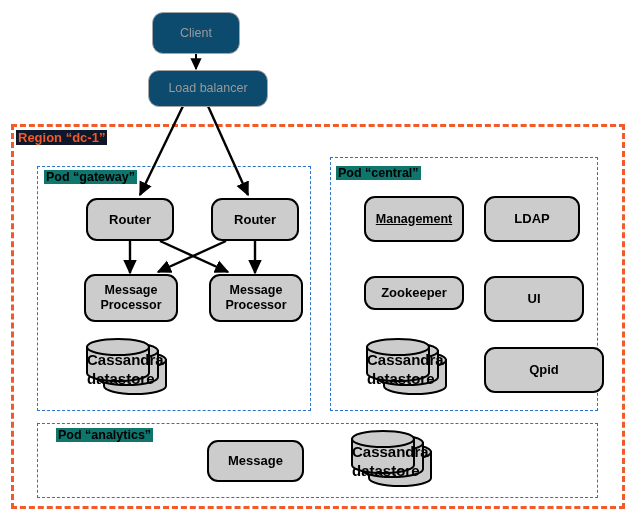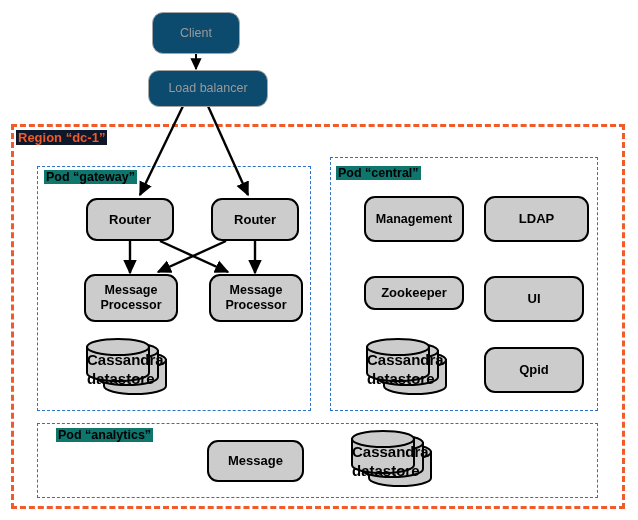--- a/index.html
+++ b/index.html
@@ -170,25 +170,25 @@
     </svg>
     <div class="ds-text" style="left:9px;top:13px;width:62px;">
       <span>Cassandra</span><br>
       <span>datastore</span>
     </div>
   </div>
 
   <div class="pod" style="left:330px;top:157px;width:268px;height:254px;"></div>
   <div class="pod-label" style="left:336px;top:166px;">Pod “central”</div>
 
-  <div class="node solid two-line overflow" style="left:364px;top:196px;width:100px;height:46px;flex-direction:column;">
+  <div class="node solid two-line overflow" style="left:364px;top:196px;width:100px;height:46px;flex-direction:column;text-decoration:underline;">
     <span class="lbl">Management</span>
   </div>
 
-  <div class="node solid" style="left:484px;top:196px;width:105px;height:46px;">
+  <div class="node solid" style="left:484px;top:196px;width:96px;height:46px;">
     <span class="lbl">LDAP</span>
   </div>
 
   <div class="node solid" style="left:364px;top:276px;width:100px;height:34px;">
     <span class="lbl">Zookeeper</span>
   </div>
 
   <div class="node solid" style="left:484px;top:276px;width:100px;height:46px;">
     <span class="lbl">UI</span>
   </div>
@@ -203,21 +203,21 @@
         <path d="M9,9 L9,35 a31,8 0 0 0 62,0 L71,9 Z"></path>
         <ellipse cx="40" cy="9" rx="31" ry="8"></ellipse>
       </g>
     </svg>
     <div class="ds-text" style="left:9px;top:13px;width:62px;">
       <span>Cassandra</span><br>
       <span>datastore</span>
     </div>
   </div>
 
-  <div class="node solid" style="left:484px;top:347px;width:100px;height:46px;">
+  <div class="node solid" style="left:484px;top:347px;width:120px;height:46px;">
     <span class="lbl">Qpid</span>
   </div>
 
   <div class="pod" style="left:37px;top:423px;width:561px;height:75px;"></div>
   <div class="pod-label" style="left:56px;top:428px;">Pod “analytics”</div>
 
   <div class="node solid" style="left:207px;top:440px;width:97px;height:42px;">
     <span class="lbl">Message</span>
   </div>
 

